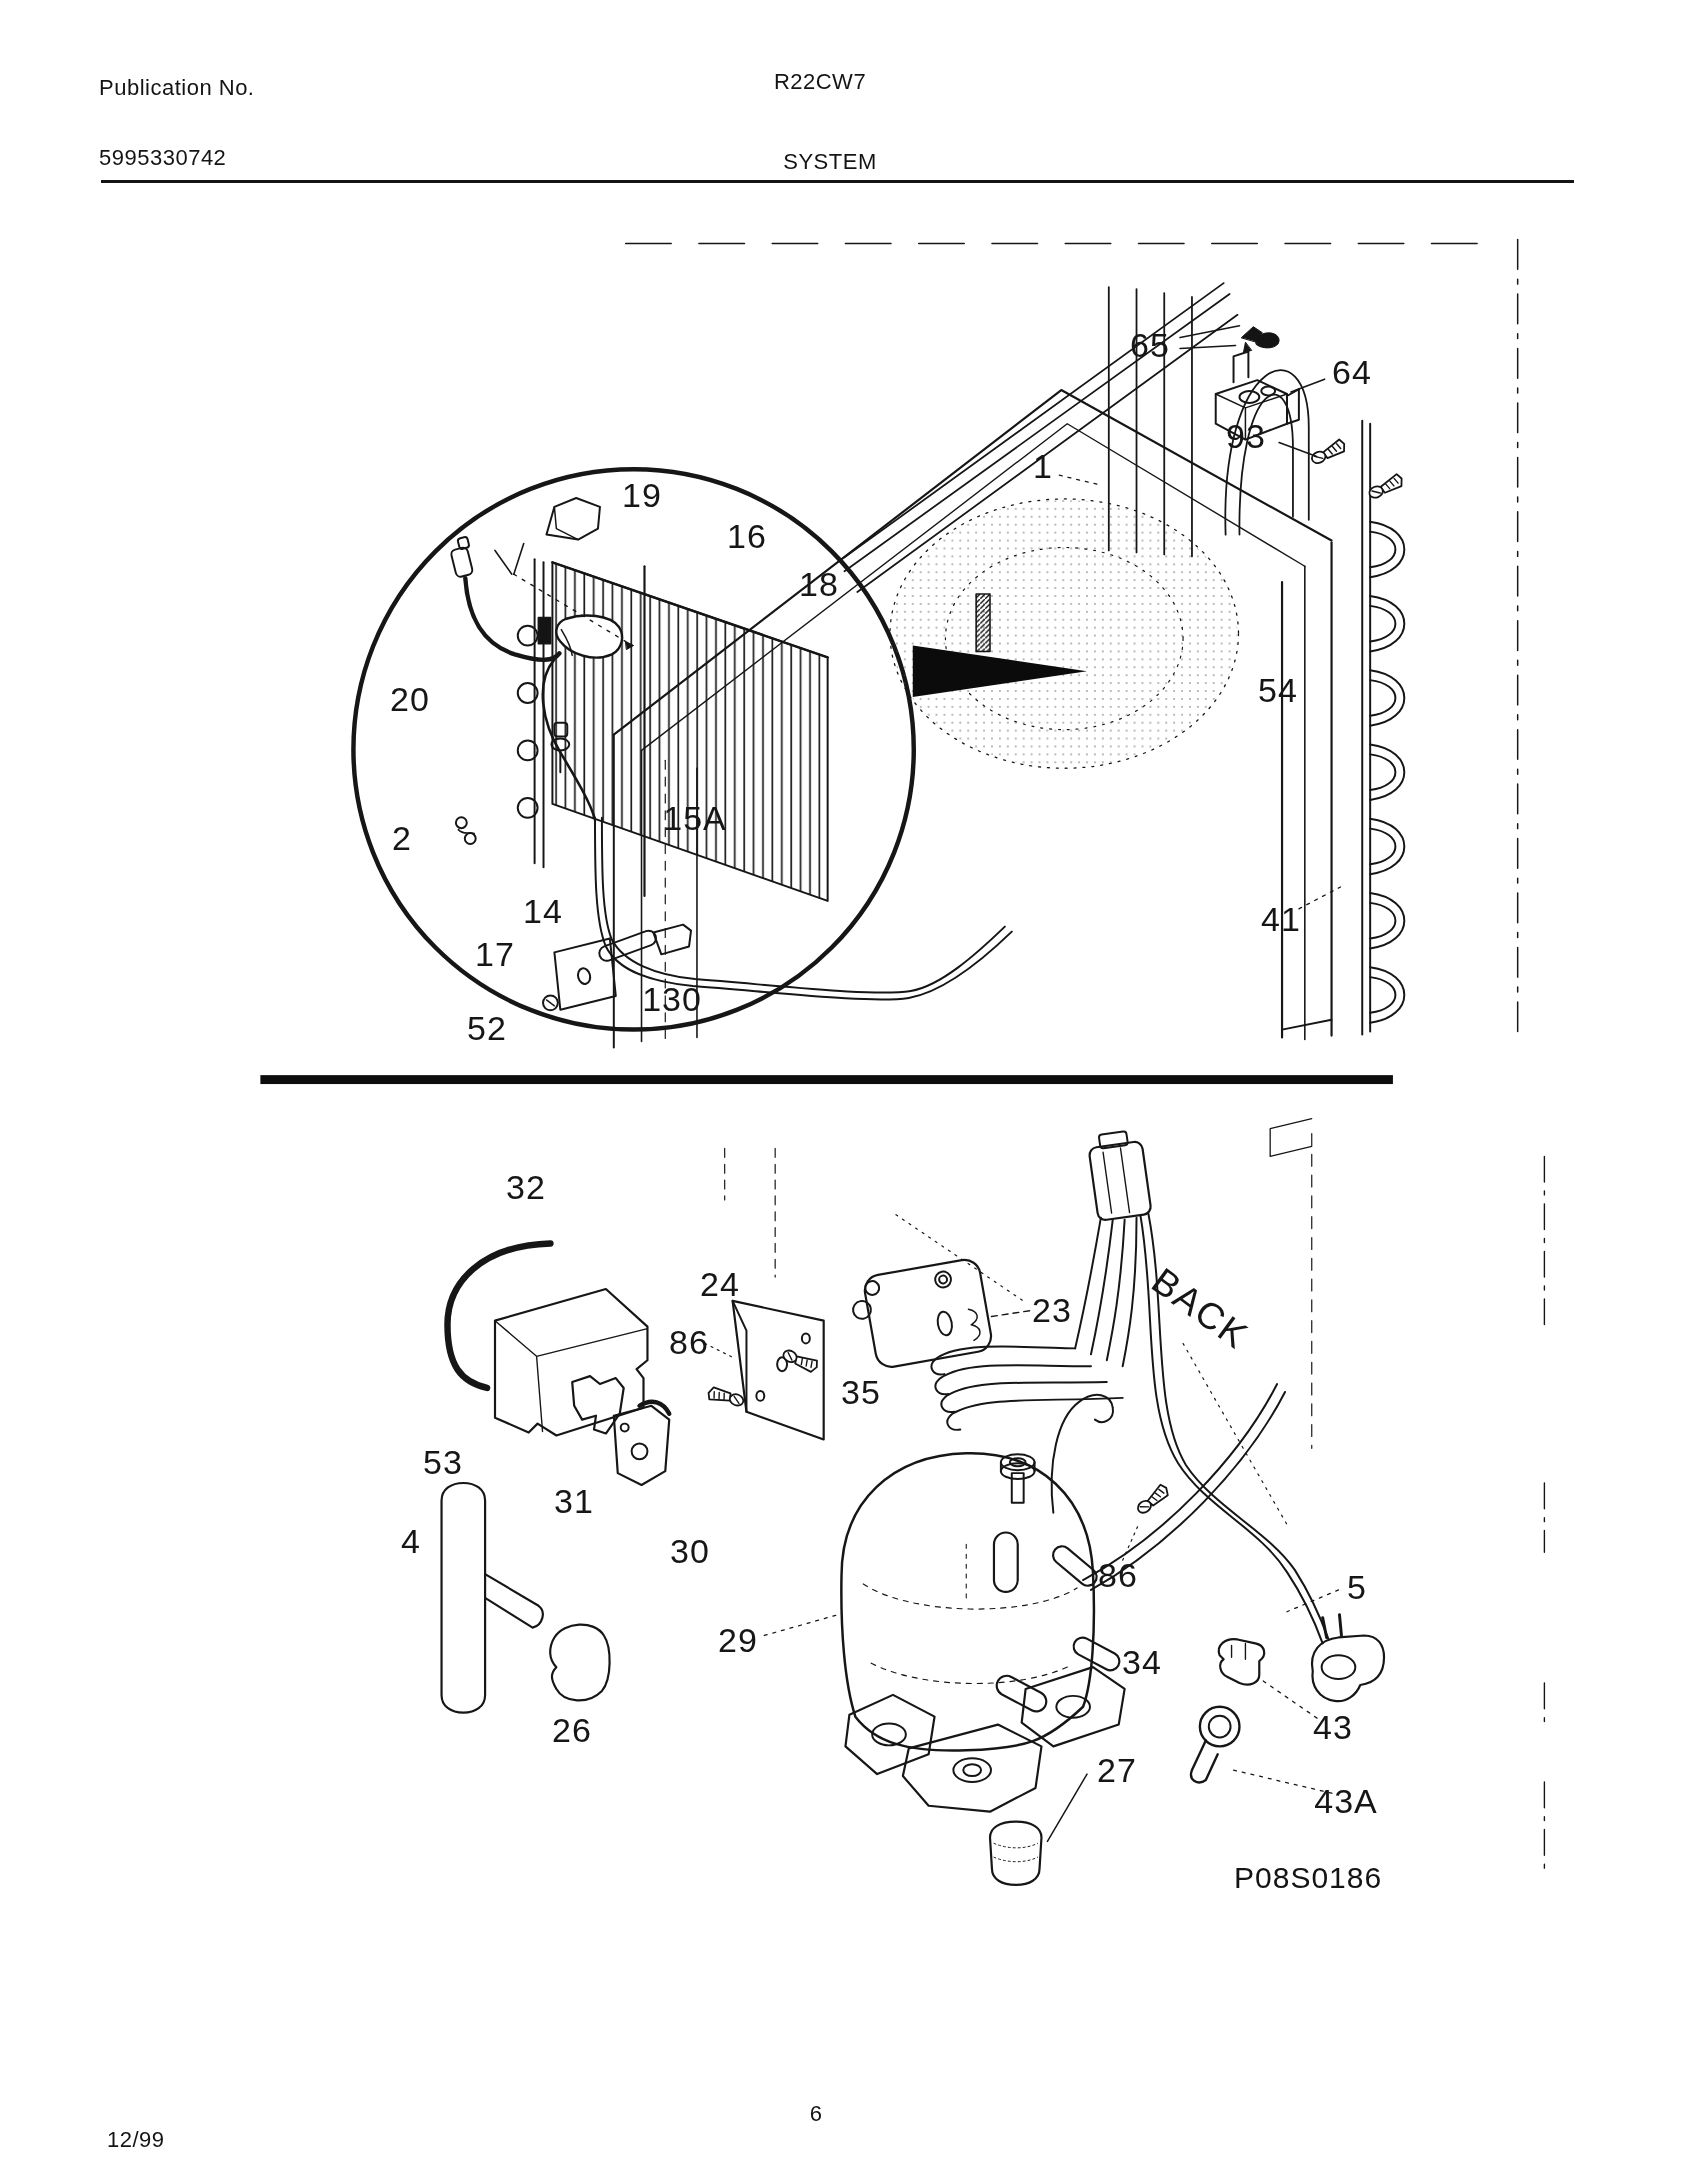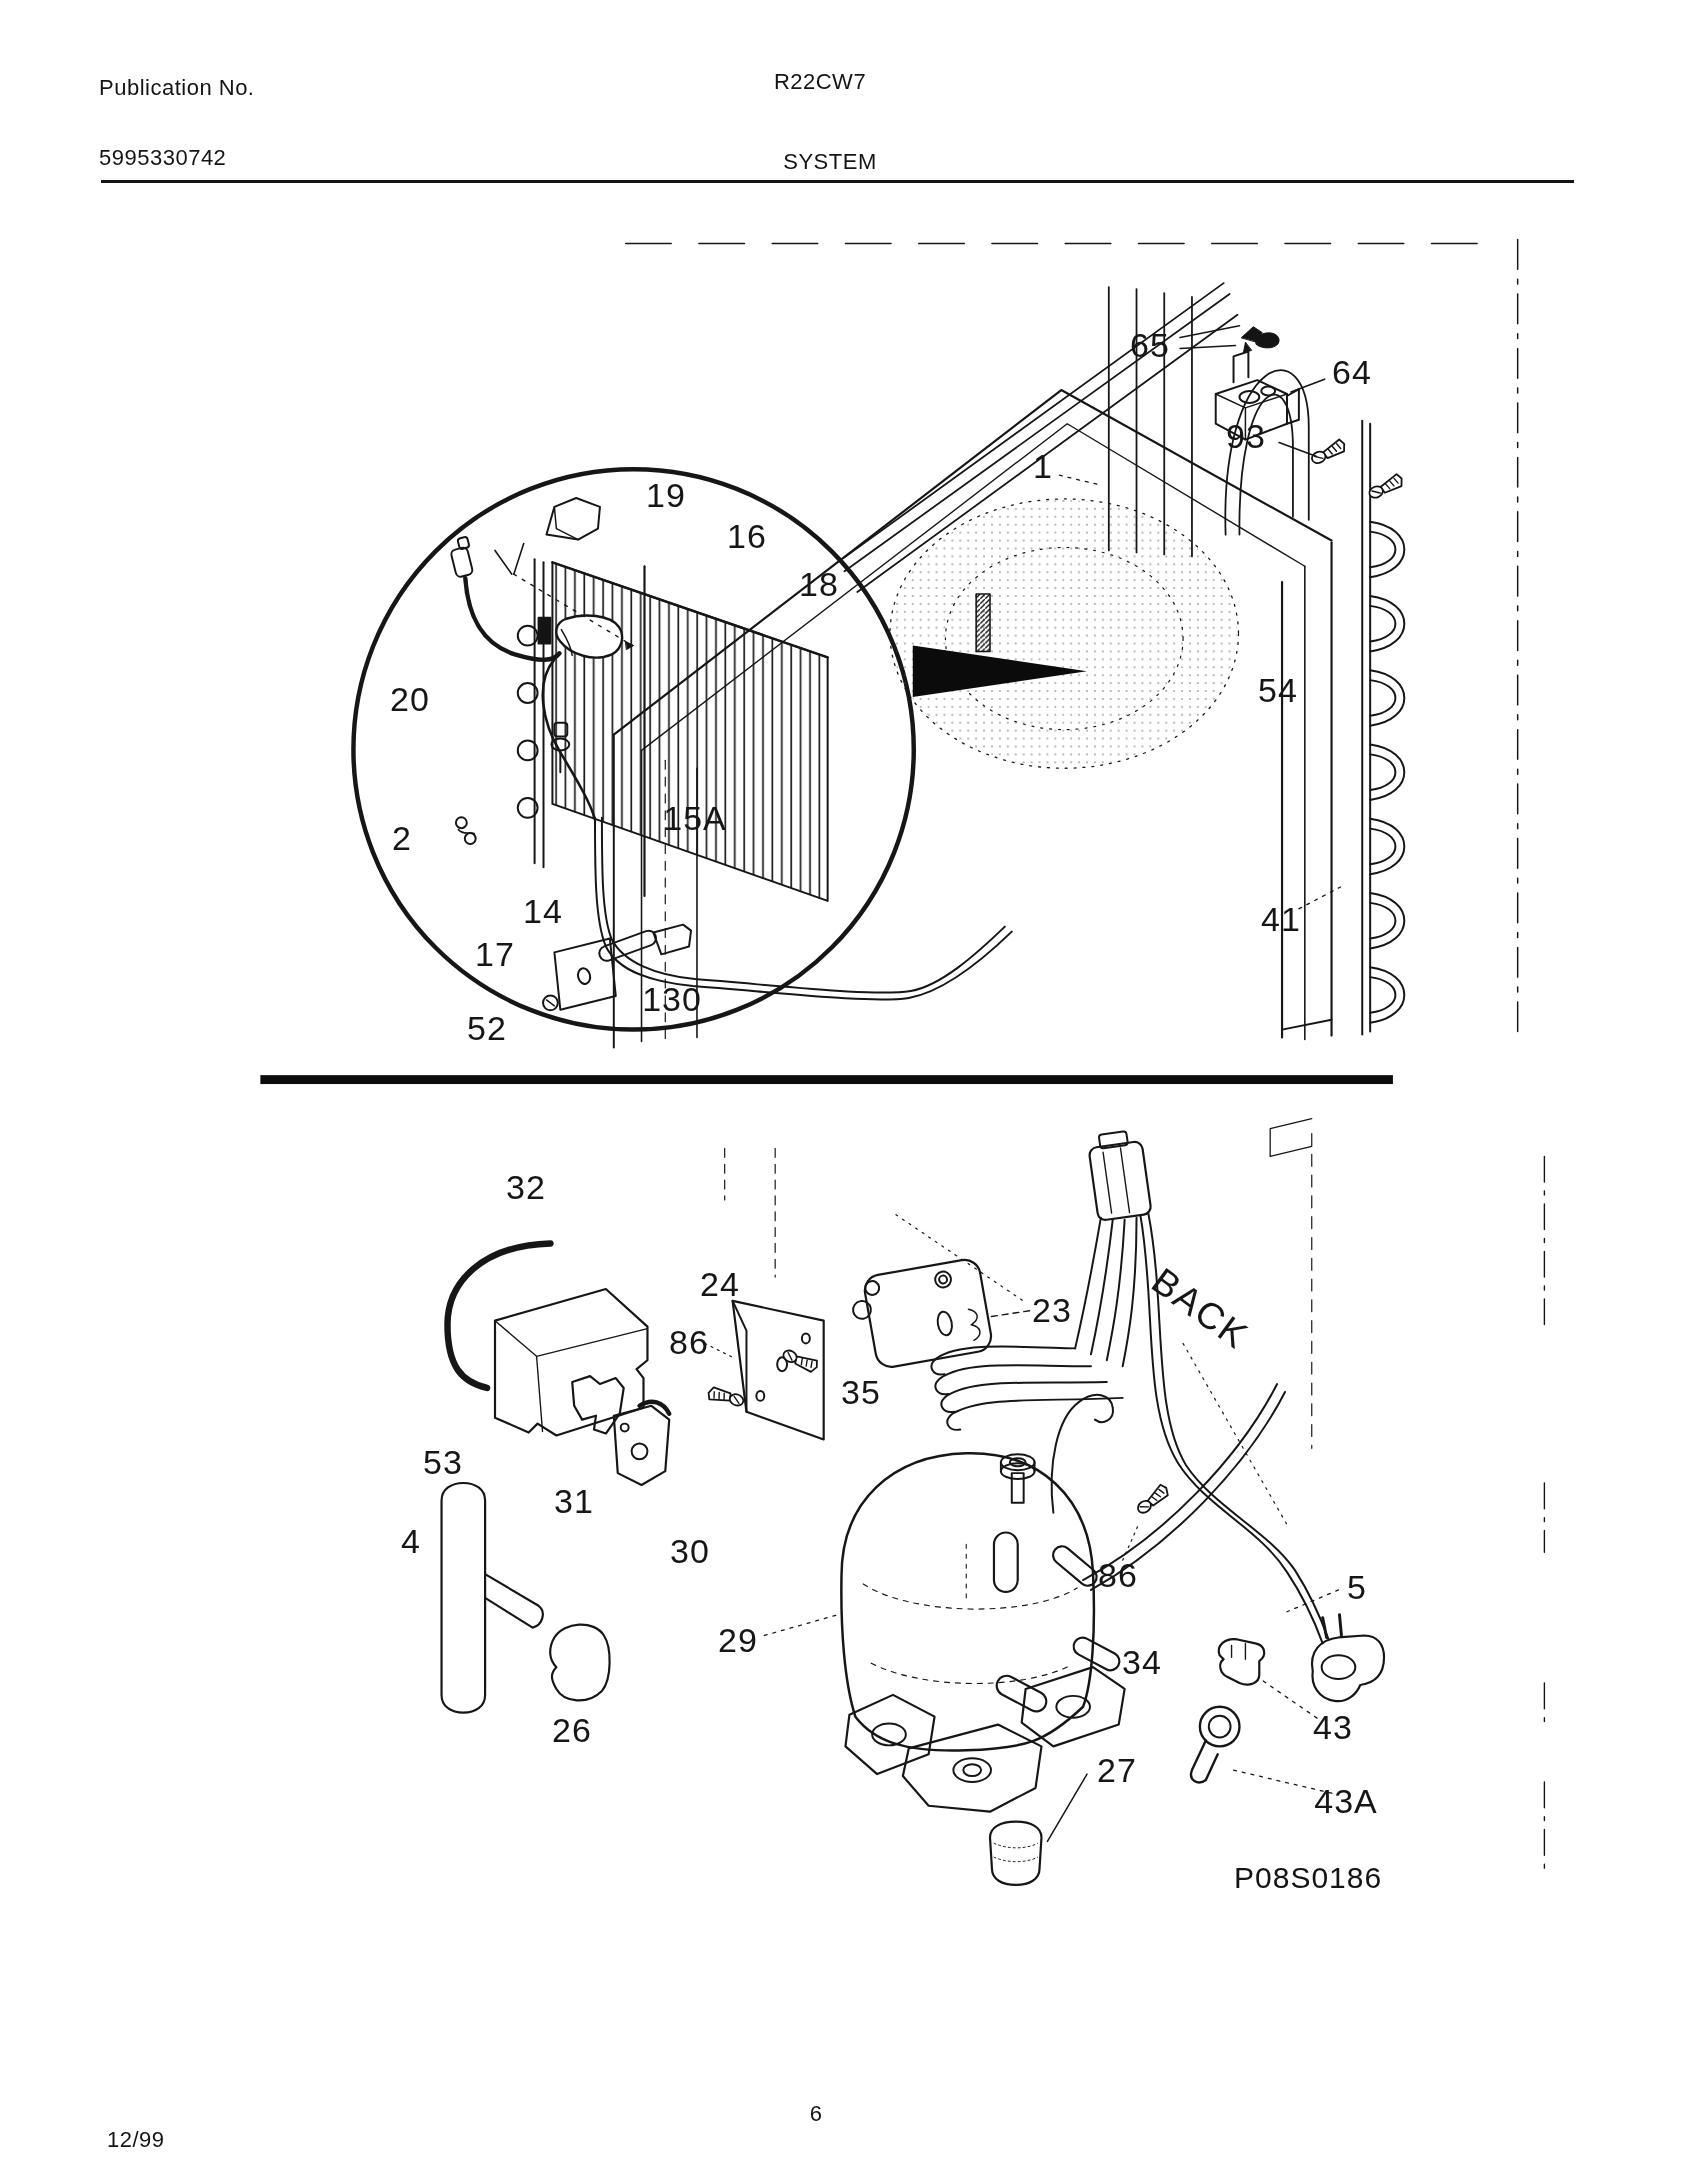--- a/index.html
+++ b/index.html
@@ -326,21 +326,21 @@
   <div class="txt hdr" style="left:99px;top:75px;">Publication No.</div>
   <div class="txt hdr" style="left:99px;top:111px;margin-top:34px;">5995330742</div>
   <div class="txt hdr" style="left:820px;top:69px;transform:translateX(-50%);">R22CW7</div>
   <div class="txt hdr" style="left:830px;top:149px;transform:translateX(-50%);">SYSTEM</div>
   <div class="rule" style="left:101px;top:180px;width:1473px;height:3px;"></div>
 
   <div class="callout" style="left:1150px;top:345px;">65</div>
   <div class="callout" style="left:1352px;top:372px;">64</div>
   <div class="callout" style="left:1246px;top:436px;">93</div>
   <div class="callout" style="left:1043px;top:466px;">1</div>
-  <div class="callout" style="left:642px;top:495px;margin-left:24px;">19</div>
+  <div class="callout" style="left:642px;top:495px;">19</div>
   <div class="callout" style="left:747px;top:536px;">16</div>
   <div class="callout" style="left:819px;top:584px;">18</div>
   <div class="callout" style="left:410px;top:699px;">20</div>
   <div class="callout" style="left:1278px;top:690px;">54</div>
   <div class="callout" style="left:402px;top:838px;">2</div>
   <div class="callout" style="left:679px;top:818px;padding-left:32px;">15A</div>
   <div class="callout" style="left:543px;top:911px;">14</div>
   <div class="callout" style="left:1281px;top:919px;">41</div>
   <div class="callout" style="left:495px;top:954px;">17</div>
   <div class="callout" style="left:672px;top:999px;">130</div>

